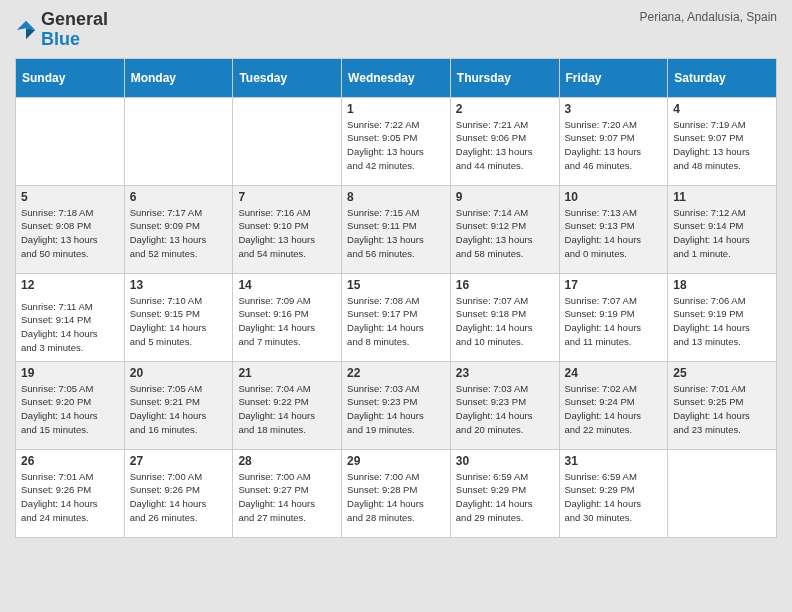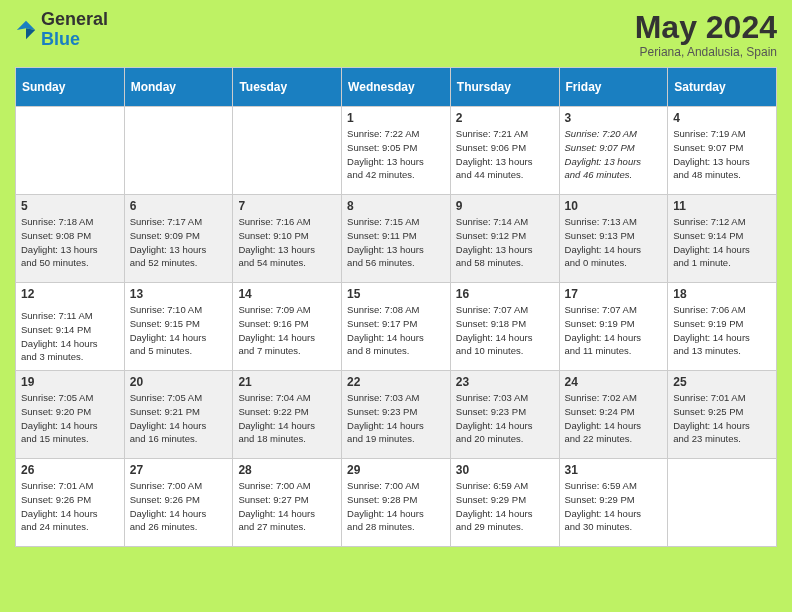--- a/index.html
+++ b/index.html
@@ -7,21 +7,21 @@
       font-family: Arial, sans-serif;
       background: #fff;
       width: 792px;
       height: 612px;
       overflow: hidden;
     }
     .page {
       width: 792px;
       height: 612px;
       padding: 10px 15px;
-      background: #bef264;
+      background: #e5e5e5;
     }
     .header {
       display: flex;
       justify-content: space-between;
       align-items: flex-start;
       margin-bottom: 8px;
     }
     .logo {
       display: flex;
       align-items: center;
@@ -100,21 +100,20 @@
       <svg class="logo-icon" viewBox="0 0 24 24">
         <polygon points="12,2 22,12 12,10 2,12" fill="#1a7fc1"></polygon>
         <polygon points="12,10 22,12 12,22" fill="#0d5a8a"></polygon>
       </svg>
       <div class="logo-text">
         <span class="logo-general">General</span><br>
         <span class="logo-blue">Blue</span>
       </div>
     </div>
     <div class="title-block">
-      <div class="month-title">May 2024</div>
       <div class="subtitle">Periana, Andalusia, Spain</div>
     </div>
   </div>
 
   <table class="calendar">
     <thead>
       <tr>
       <th>Sunday</th>
           <th>Monday</th>
           <th>Tuesday</th>
@@ -138,21 +137,21 @@
           </td>
           <td>
             <span class="day-num">2</span>
             <div class="day-info" style="white-space: pre-line;">Sunrise: 7:21 AM
 Sunset: 9:06 PM
 Daylight: 13 hours
 and 44 minutes.</div>
           </td>
           <td>
             <span class="day-num">3</span>
-            <div class="day-info" style="white-space: pre-line; font-style: italic;">Sunrise: 7:20 AM
+            <div class="day-info" style="white-space: pre-line;">Sunrise: 7:20 AM
 Sunset: 9:07 PM
 Daylight: 13 hours
 and 46 minutes.</div>
           </td>
           <td>
             <span class="day-num">4</span>
             <div class="day-info" style="white-space: pre-line;">Sunrise: 7:19 AM
 Sunset: 9:07 PM
 Daylight: 13 hours
 and 48 minutes.</div>

